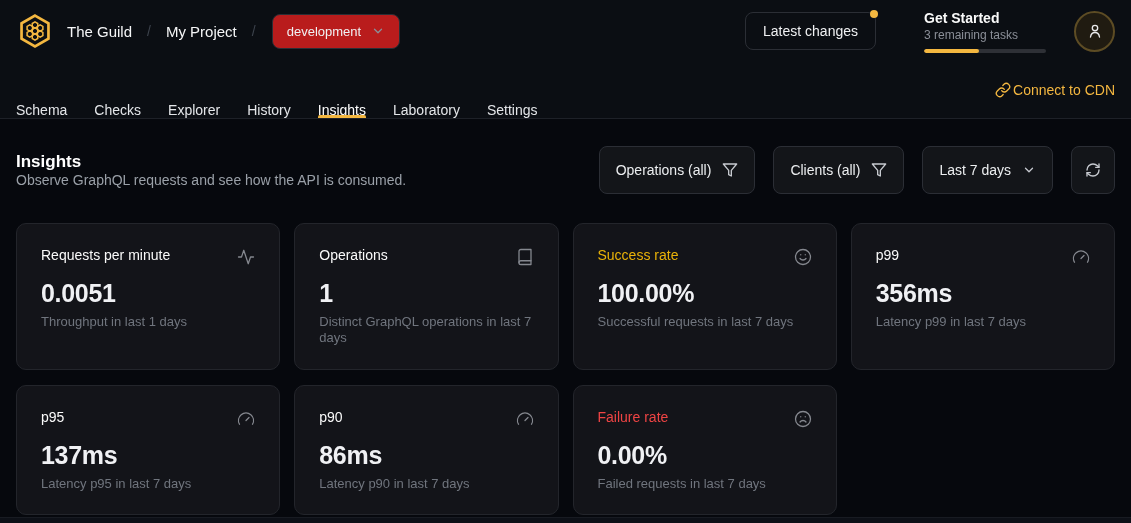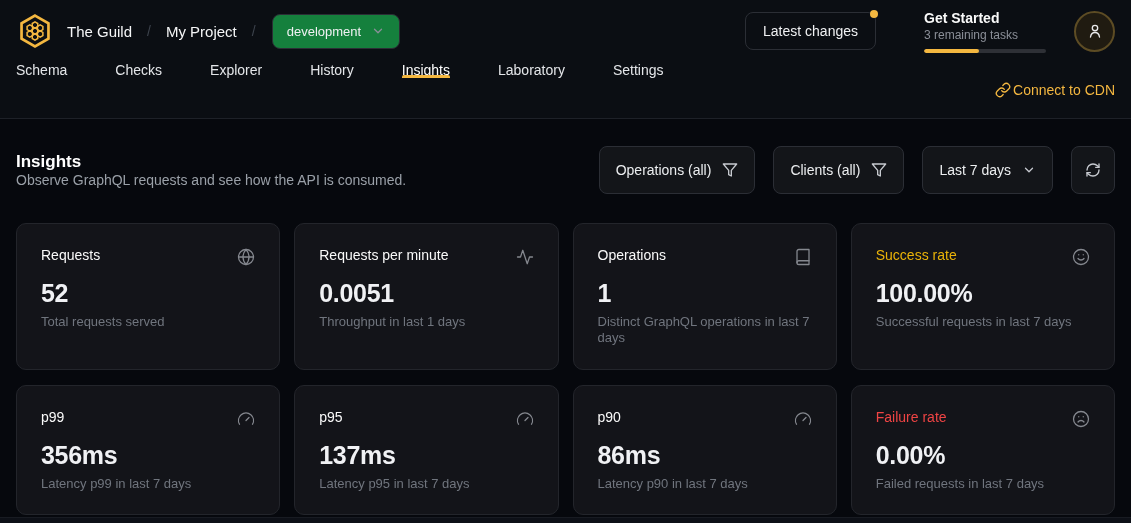--- a/index.html
+++ b/index.html
@@ -21,21 +21,21 @@
     align-items:center;
     padding:16px 16px;
   }
   .logo { width:38px; height:38px; color:#f4b740; flex:0 0 auto; }
   .crumbs { display:flex; align-items:center; gap:15px; margin-left:13px; }
   .crumb { font-size:15px; font-weight:500; color:#f5f6f7; }
   .crumb-sep { color:#3d434d; font-size:14px; }
   .env-btn {
     margin-left:16px;
     display:flex; align-items:center; gap:10px;
-    background:#15803d; border:1px solid #2b2e35; border-radius:8px;
+    background:#b91c1c; border:1px solid #2b2e35; border-radius:8px;
     padding:9px 14px; font-size:13px; color:#f0f1f3; cursor:pointer;
   }
   .chev { color:#8a8f98; }
 
   .header-right { margin-left:auto; display:flex; align-items:center; }
   .latest-btn {
     position:relative;
     background:transparent; border:1px solid #2b2e35; border-radius:8px;
     padding:10px 17px; font-size:14px; color:#f0f1f3; cursor:pointer;
   }
@@ -57,21 +57,21 @@
   }
 
   
   .nav-bar {
     height:57px;
     background:#0b0e13;
     border-bottom:1px solid #1e2128;
     display:flex; align-items:stretch;
     padding:0 16px;
   }
-  .tabs { display:flex; gap:48px; align-items:flex-start; }
+  .tabs { display:flex; gap:27px; align-items:flex-end; }
   .tab {
     display:flex; align-items:center;
     font-size:14px; font-weight:500; color:#e4e6e9;
     cursor:pointer; position:relative;
   }
   .tab.active { color:#ffffff; }
   .tab.active::after {
     content:""; position:absolute; left:0; right:0; bottom:0;
     height:3px; background:#f4b740; border-radius:2px 2px 0 0;
   }
@@ -246,34 +246,20 @@
               <path d="M21 12a9 9 0 0 1-9 9 9.75 9.75 0 0 1-6.74-2.74L3 16"></path>
               <path d="M3 21v-5h5"></path>
             </svg>
         </span>
       </button>
     </div>
   </div>
 
   <div class="cards">
 
-    <div class="card">
-      <div class="card-top">
-        <span class="card-title">Requests</span>
-        <span class="card-icon">
-          <svg width="18" height="18" viewBox="0 0 24 24" fill="none" stroke="currentColor" stroke-width="1.7" stroke-linecap="round" stroke-linejoin="round">
-              <circle cx="12" cy="12" r="10"></circle>
-              <path d="M12 2a14.5 14.5 0 0 0 0 20 14.5 14.5 0 0 0 0-20"></path>
-              <path d="M2 12h20"></path>
-            </svg>
-        </span>
-      </div>
-      <div class="card-value">52</div>
-      <div class="card-desc">Total requests served</div>
-    </div>
 
     <div class="card">
       <div class="card-top">
         <span class="card-title">Requests per minute</span>
         <span class="card-icon">
           <svg width="18" height="18" viewBox="0 0 24 24" fill="none" stroke="currentColor" stroke-width="1.7" stroke-linecap="round" stroke-linejoin="round">
               <path d="M22 12h-4l-3 9L9 3l-3 9H2"></path>
             </svg>
         </span>
       </div>

